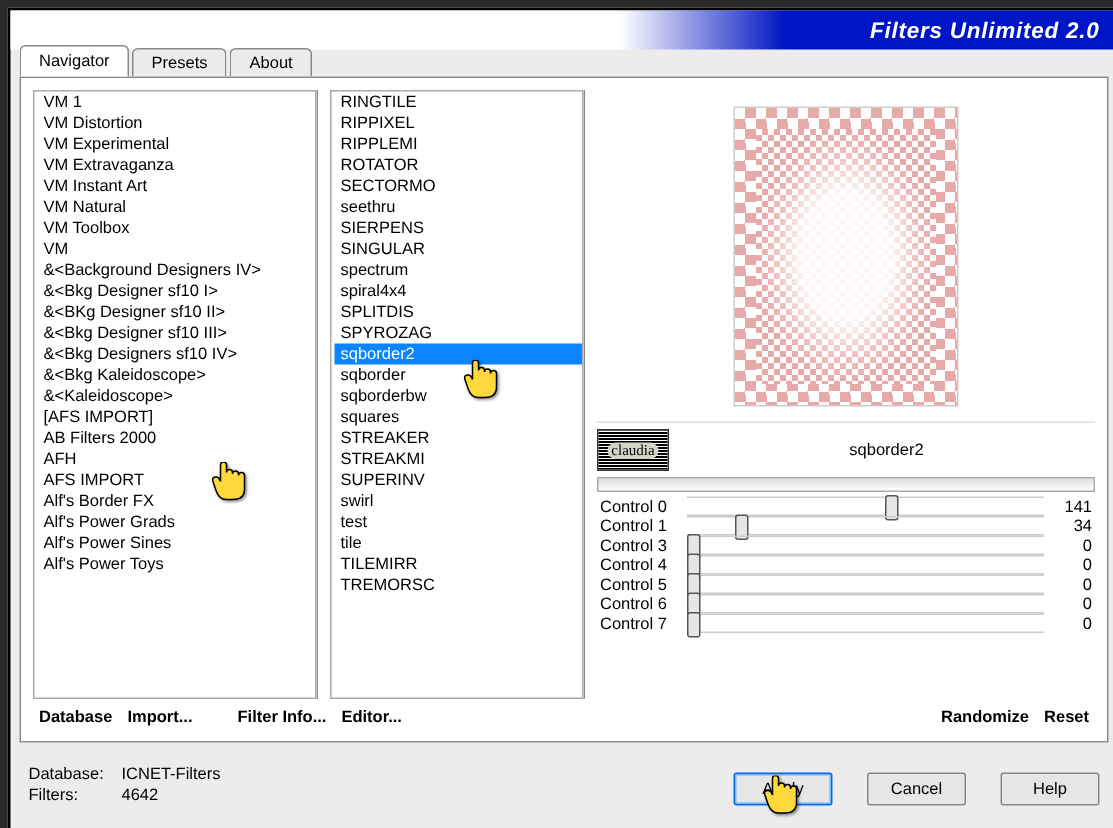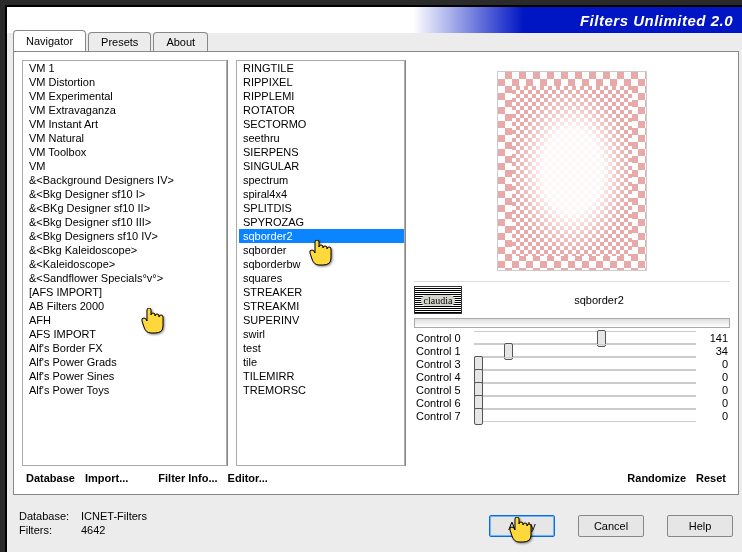--- a/index.html
+++ b/index.html
@@ -5,21 +5,21 @@
   * { box-sizing: border-box; margin: 0; padding: 0; }
   body { font-family: "Segoe UI", Tahoma, sans-serif; font-size: 11px; background: #2a2a2a; padding: 5px; }
   .window { width: 742px; height: 552px; background: #ececec; border: 2px solid #000; position: relative; }
   .titlebar { background: linear-gradient(90deg, #fff 0%, #fff 55%, #0015c3 70%, #0015c3 100%); height: 26px; display: flex; align-items: center; justify-content: flex-end; padding-right: 12px; }
   .titlebar-text { color: #fff; font-weight: bold; font-style: italic; font-size: 15px; letter-spacing: 0.5px; }
   .tabs { display: flex; align-items: flex-end; padding-left: 6px; margin-top: -3px; }
   .tab { padding: 3px 12px; border: 1px solid #888; border-bottom: none; border-radius: 4px 4px 0 0; background: #ececec; margin-right: 2px; font-size: 11px; cursor: default; }
   .tab.active { background: #fff; position: relative; z-index: 2; padding-top: 4px; padding-bottom: 4px; }
   .tab-body { background: #fff; margin: 0 6px; border: 1px solid #888; height: 444px; position: relative; padding: 8px; }
   .columns { display: flex; height: 406px; }
-  .col-list { width: 206px; border-right: 1px solid #888; display: flex; flex-direction: column; margin-right: 8px; }
+  .col-list { width: 190px; border-right: 1px solid #888; display: flex; flex-direction: column; margin-right: 8px; }
   .col-list.second { width: 170px; }
   .list { flex: 1; border: 1px solid #aaa; background: #fff; overflow-y: scroll; padding-left: 2px; }
   .list::-webkit-scrollbar { width: 16px; }
   .list::-webkit-scrollbar-track { background: #f0f0f0; border: 1px solid #ccc; }
   .list::-webkit-scrollbar-thumb { background: #cdcdcd; border: 1px solid #888; }
   .item { padding: 1px 4px; cursor: default; white-space: nowrap; overflow: hidden; }
   .item.selected { background: #0a84ff; color: #fff; }
   .col-right { flex: 1; display: flex; flex-direction: column; }
   .preview-area { height: 222px; display: flex; align-items: center; justify-content: center; position: relative; border-bottom: 1px solid #ddd; }
   .preview-img { width: 150px; height: 200px; background:
@@ -80,21 +80,20 @@
             <div class="item">VM Natural</div>
             <div class="item">VM Toolbox</div>
             <div class="item">VM</div>
             <div class="item">&amp;&lt;Background Designers IV&gt;</div>
             <div class="item">&amp;&lt;Bkg Designer sf10 I&gt;</div>
             <div class="item">&amp;&lt;BKg Designer sf10 II&gt;</div>
             <div class="item">&amp;&lt;Bkg Designer sf10 III&gt;</div>
             <div class="item">&amp;&lt;Bkg Designers sf10 IV&gt;</div>
             <div class="item">&amp;&lt;Bkg Kaleidoscope&gt;</div>
             <div class="item">&amp;&lt;Kaleidoscope&gt;</div>
-            <div class="item">&amp;&lt;Sandflower Specials°v°&gt;</div>
             <div class="item">[AFS IMPORT]</div>
             <div class="item">AB Filters 2000</div>
             <div class="item">AFH</div>
             <div class="item">AFS IMPORT</div>
             <div class="item">Alf's Border FX</div>
             <div class="item">Alf's Power Grads</div>
             <div class="item">Alf's Power Sines</div>
             <div class="item">Alf's Power Toys</div>
           </div>
       </div>

